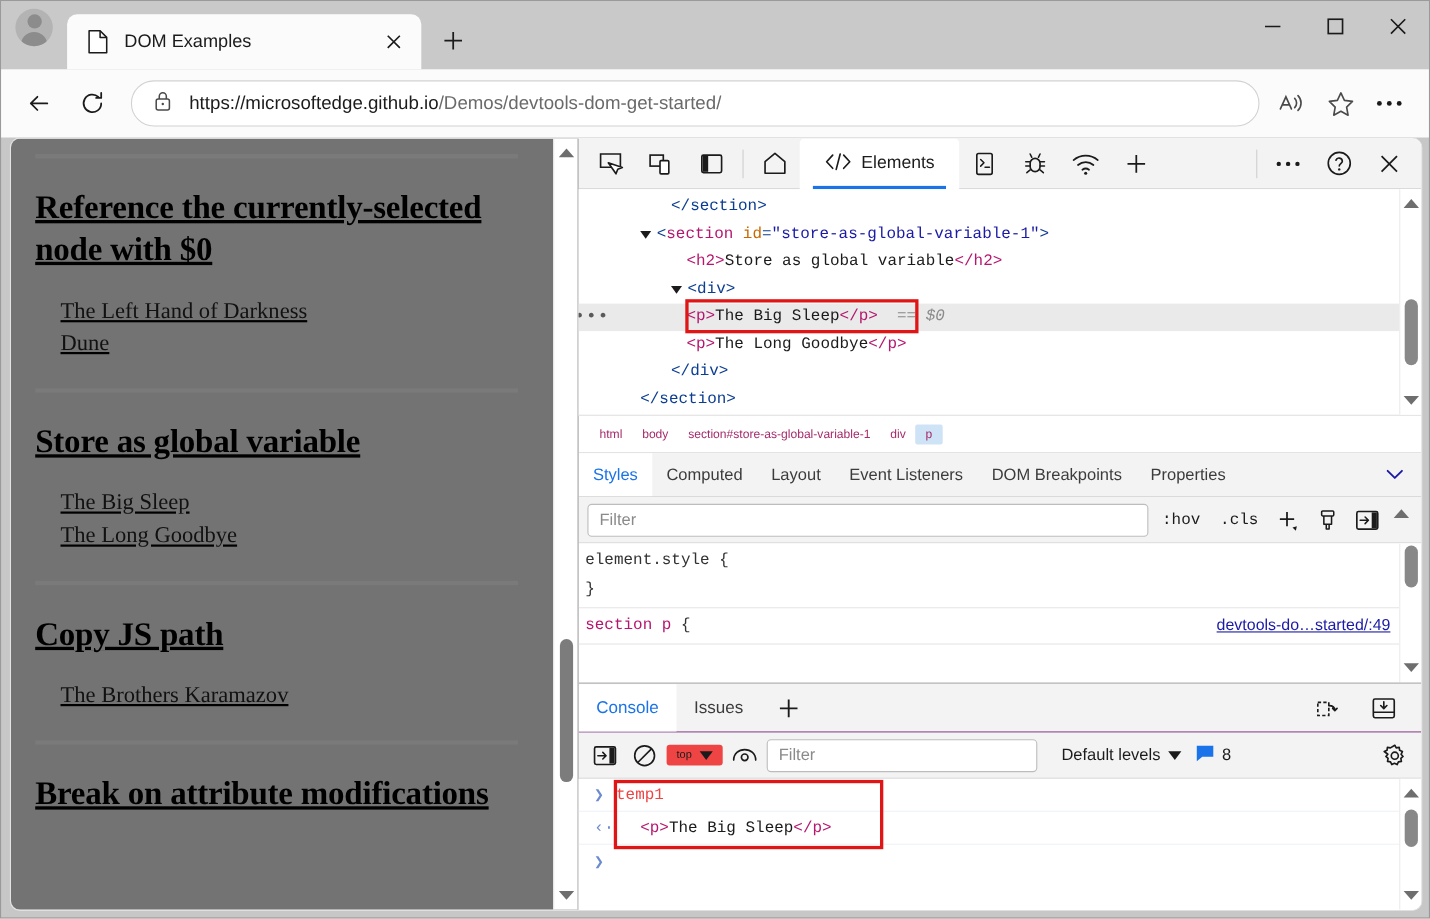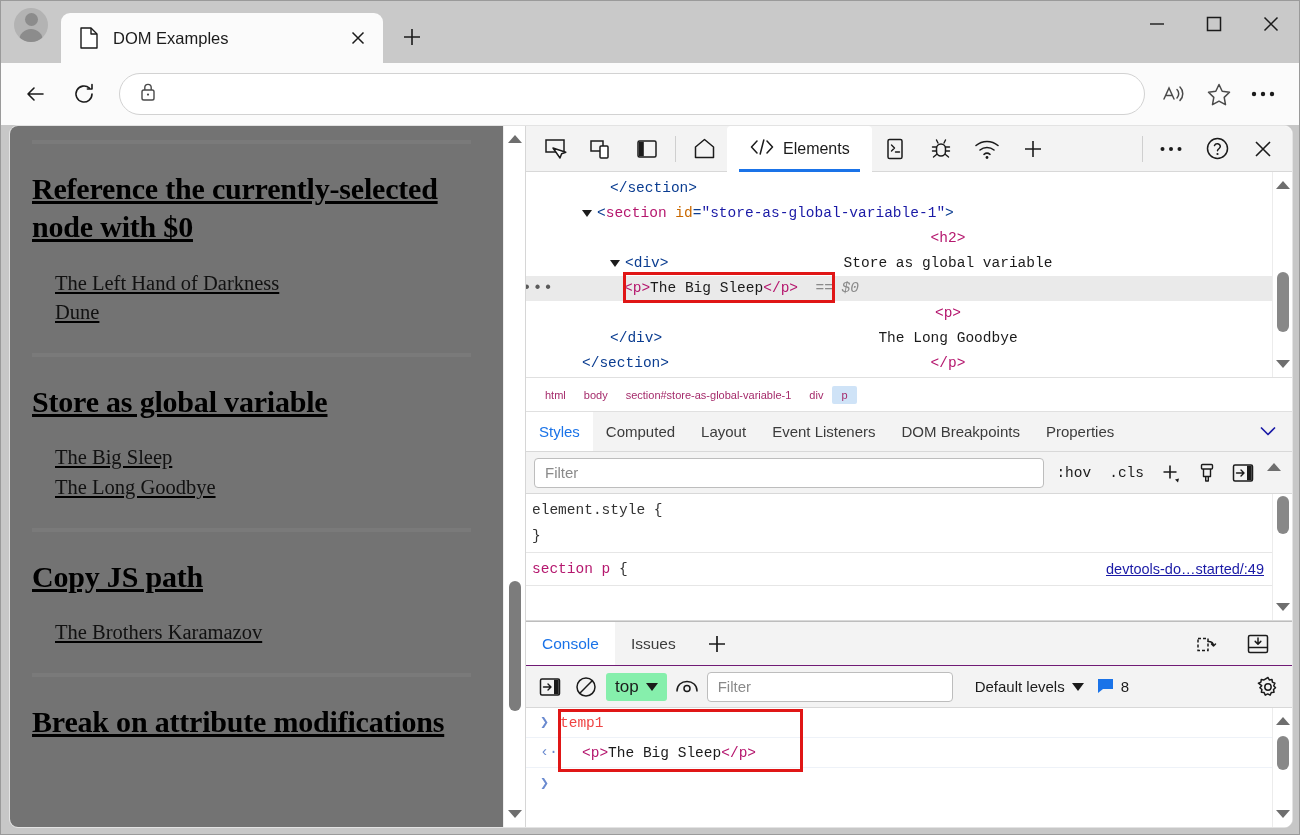--- a/index.html
+++ b/index.html
@@ -266,21 +266,21 @@
     border-top: 7px solid #1b1b1b;
   }
   .tag { color: #0b3d91; }
   .tag-name { color: #b5176e; }
   .attr-name { color: #c96800; }
   .attr-val { color: #1a1aa6; }
   .node-text { color: #1b1b1b; }
   .g0 { color: #8a8a8a; font-style: italic; }
   .indent2 { padding-left: 56px; }
   .indent3 { padding-left: 84px; }
-  .indent4 { padding-left: 98px; flex-direction: column; }
+  .indent4 { padding-left: 98px; }
 
   
   .redbox {
     position: absolute;
     border: 3px solid #e01616;
     pointer-events: none;
     z-index: 20;
   }
 
   
@@ -405,22 +405,22 @@
     display: flex; align-items: center; gap: 4px;
     padding: 0 8px;
     border-bottom: 1px solid #d8d8d8;
   }
   .cf-icon {
     width: 32px; height: 32px; flex: 0 0 auto;
     display: flex; align-items: center; justify-content: center;
   }
   #ctx-selector {
     display: flex; align-items: center; gap: 7px;
-    background: #86efac; border-radius: 3px;
-    padding: 4px 9px; font-size: 17px; color: #1b1b1b;
+    background: #ef4444; border-radius: 3px;
+    padding: 4px 9px; font-size: 10px; color: #1b1b1b;
     flex: 0 0 auto;
   }
   #console-filter-input {
     width: 246px; height: 30px; flex: 0 0 auto;
     background: #ffffff; border: 1px solid #bdbdbd; border-radius: 4px;
     display: flex; align-items: center; padding: 0 10px;
     font-size: 15px; color: #8a8a8a;
   }
   #levels-selector {
     display: flex; align-items: center; gap: 7px;
@@ -525,20 +525,21 @@
     </div>
 
     <div id="omnibox">
       <span class="lock">
         <svg width="20" height="22" viewBox="0 0 20 22">
           <rect x="4" y="9" width="12" height="10" rx="1.8" fill="none" stroke="#4a4a4a" stroke-width="1.4"></rect>
           <path d="M6.8 9V6.6a3.2 3.2 0 0 1 6.4 0V9" fill="none" stroke="#4a4a4a" stroke-width="1.4"></path>
           <circle cx="10" cy="13.6" r="1.1" fill="#4a4a4a"></circle>
         </svg>
       </span>
+      <span id="url-text"><span class="host">https://microsoftedge.github.io</span><span>/Demos/devtools-dom-get-started/</span></span>
     </div>
 
     <div class="tb-right-btn">
       <svg width="26" height="24" viewBox="0 0 26 24">
         <path d="M2 17L7 6l5 11M3.8 13.4h6.4" fill="none" stroke="#4a4a4a" stroke-width="1.5" stroke-linecap="round"></path>
         <path d="M15 7.5a6 6 0 0 1 0 8.4M18 5a9.5 9.5 0 0 1 0 13.4" fill="none" stroke="#4a4a4a" stroke-width="1.5" stroke-linecap="round"></path>
       </svg>
     </div>
     <div class="tb-right-btn">
       <svg width="26" height="25" viewBox="0 0 26 25">

